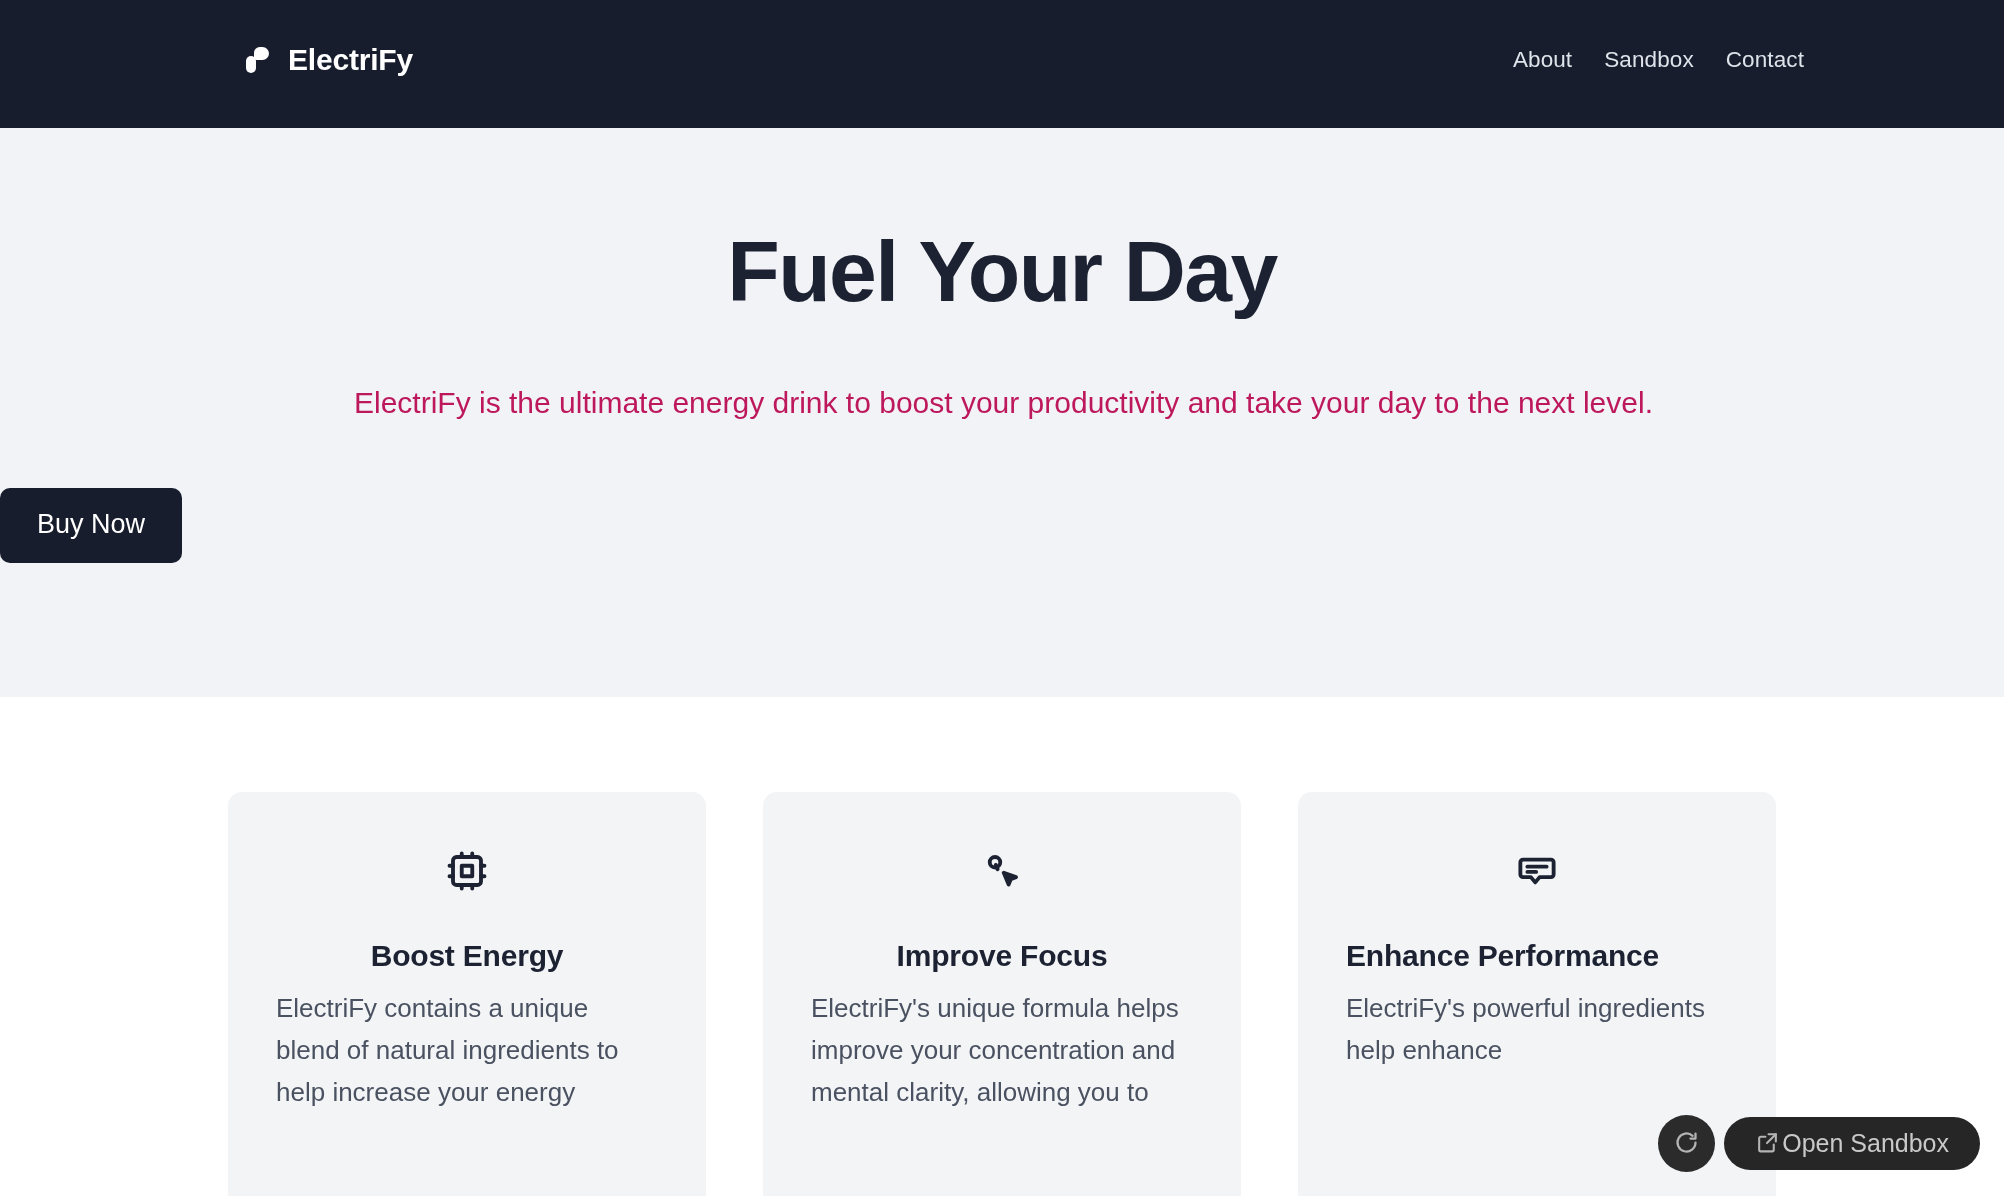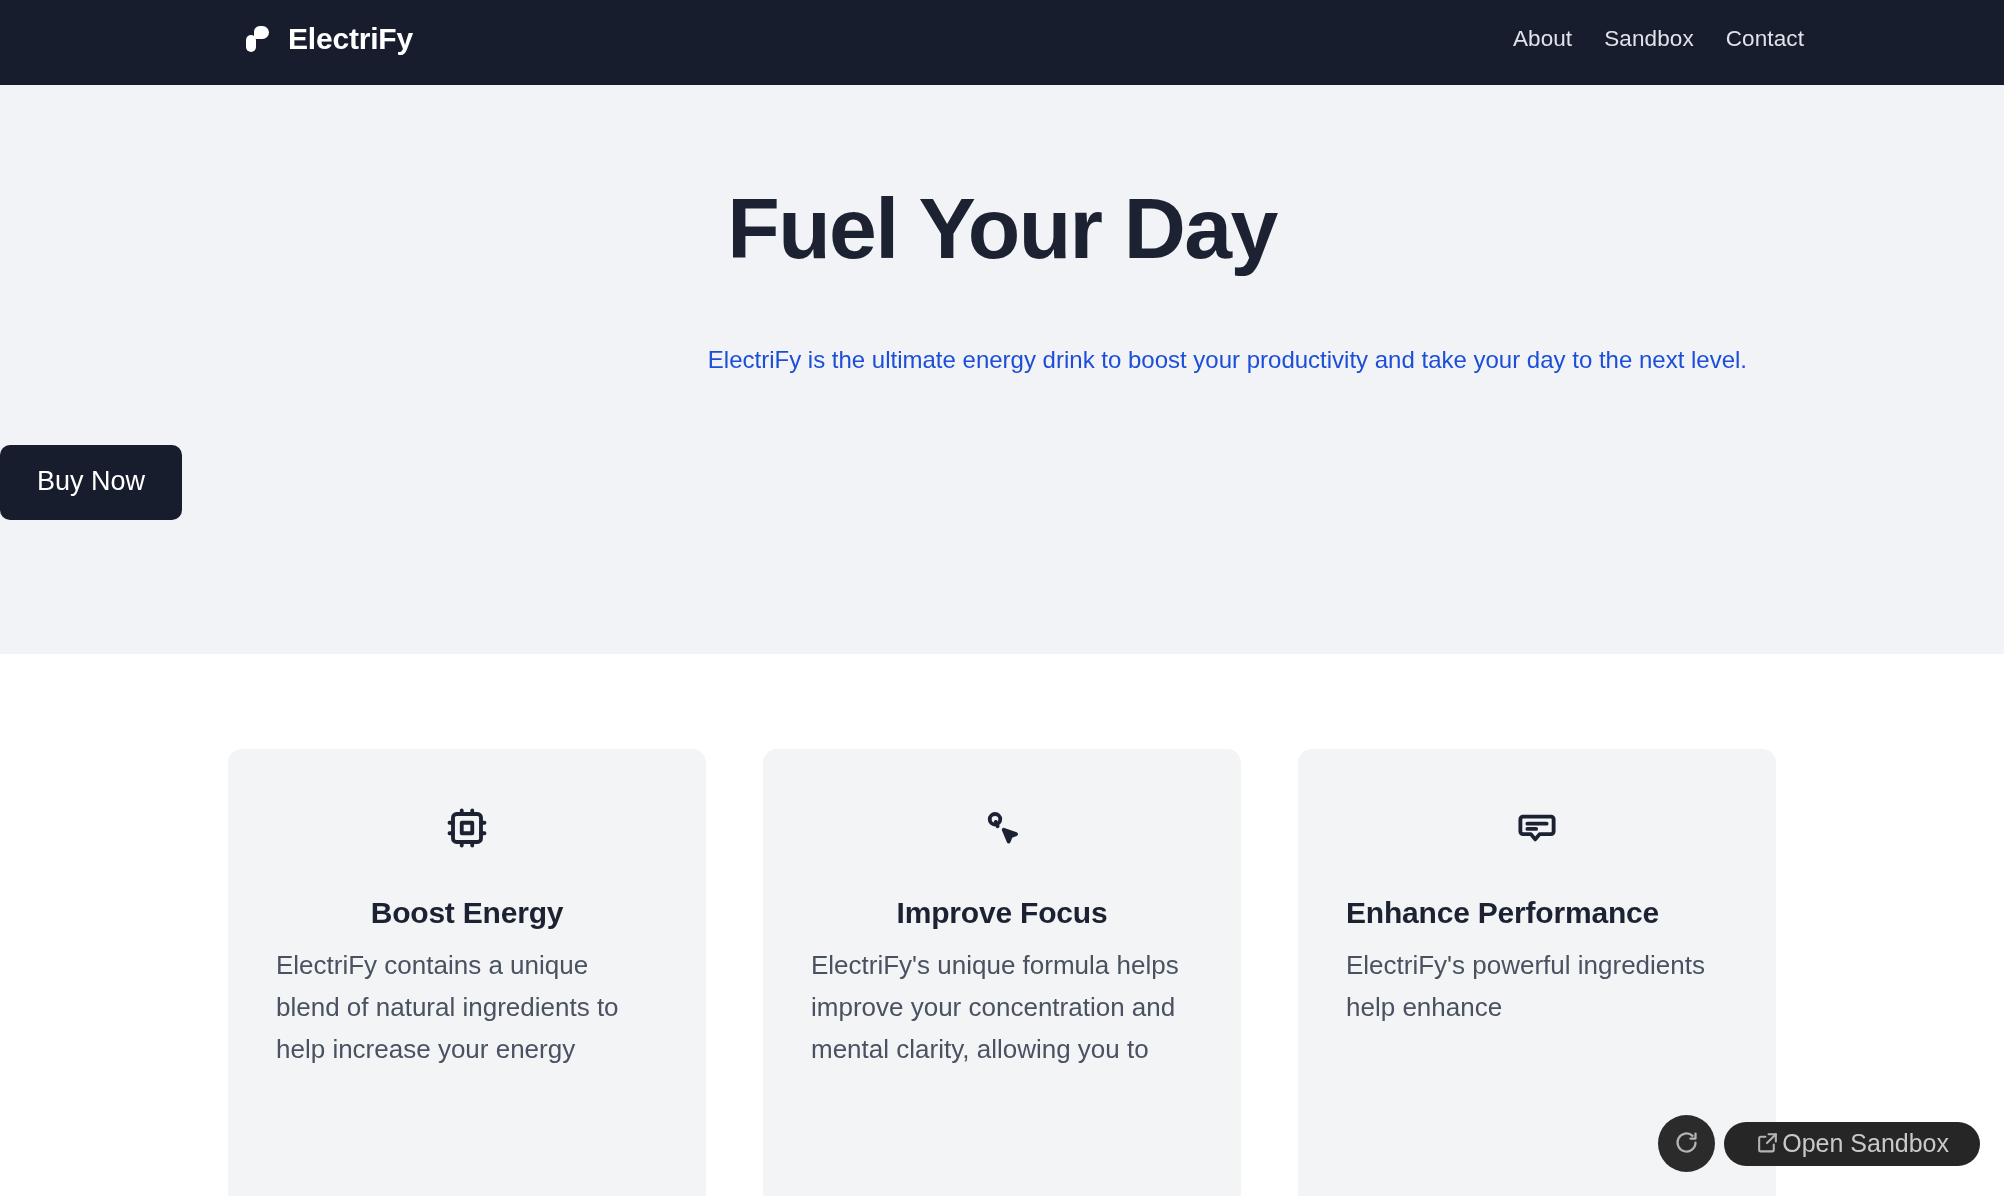--- a/index.html
+++ b/index.html
@@ -6,21 +6,21 @@
   html, body {
     width:2004px; height:1196px;
     overflow:hidden;
     background:#ffffff;
     font-family:"Liberation Sans", sans-serif;
     -webkit-font-smoothing:antialiased;
   }
 
   
   .site-header{
-    height:85px;
+    height:128px;
     background:#181d2d;
     display:flex;
     align-items:center;
     justify-content:space-between;
     padding:0 200px 8px 245px;
   }
   .brand{
     display:flex;
     align-items:center;
     gap:19px;
@@ -73,23 +73,23 @@
   .hero-title{
     color:#1d2233;
     font-size:86px;
     font-weight:700;
     letter-spacing:-1.6px;
     line-height:1;
   }
   .hero-sub{
     margin:62px auto 0;
     width:1490px;
-    text-align:right;
-    color:#1d4ed8;
-    font-size:24px;
+    text-align:center;
+    color:#be185d;
+    font-size:30px;
     line-height:53px;
     font-weight:400;
     padding-left:3px;
   }
   .hero-cta-wrap{
     margin-top:59px;
     display:flex;
     justify-content:flex-start;
   }
   .buy-btn{
@@ -154,21 +154,21 @@
   }
   .reload-btn{
     width:57px;height:57px;
     border-radius:50%;
     background:#2b2b2b;
     display:flex;align-items:center;justify-content:center;
     cursor:pointer;
     border:none;
   }
   .open-sandbox-btn{
-    height:44px;
+    height:53px;
     border-radius:29px;
     background:#262626;
     display:flex;align-items:center;
     gap:2px;
     padding:0 31px;
     cursor:pointer;
     border:none;
   }
   .open-sandbox-label{
     color:#c9c9c9;

